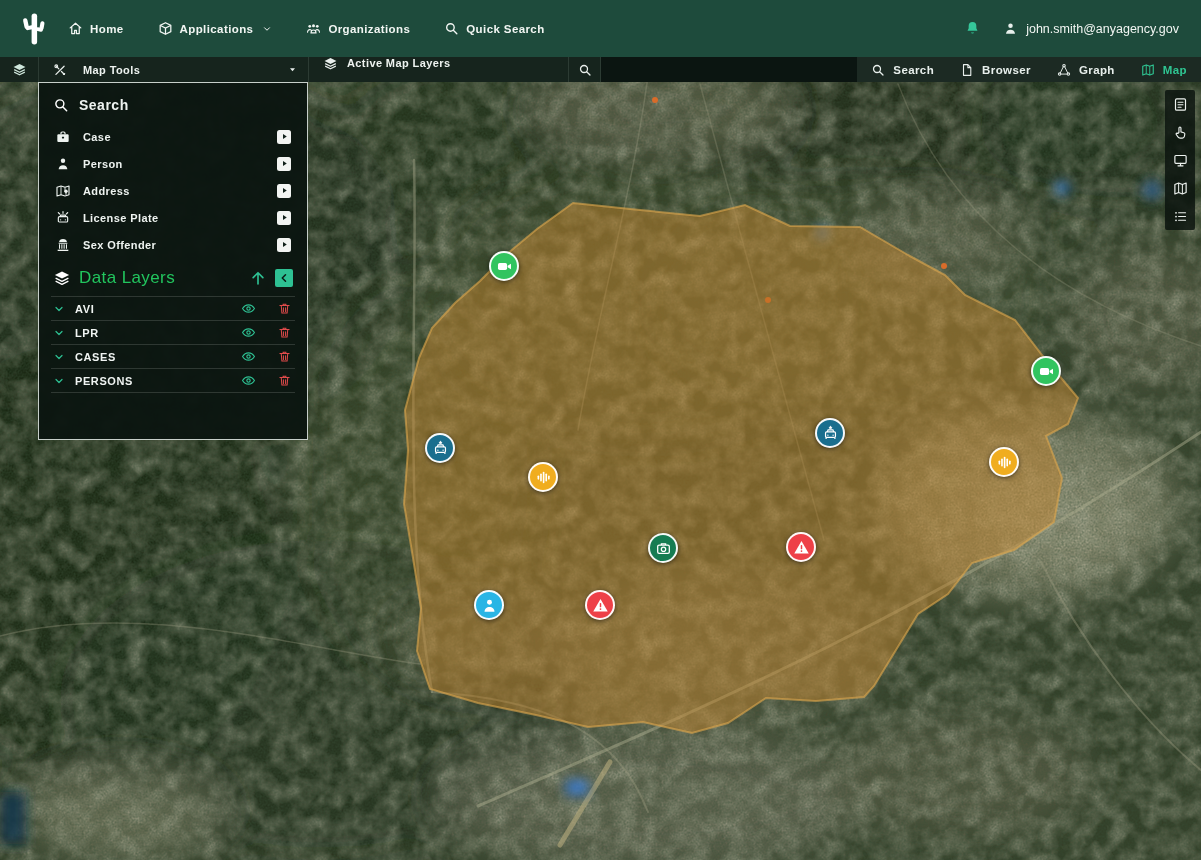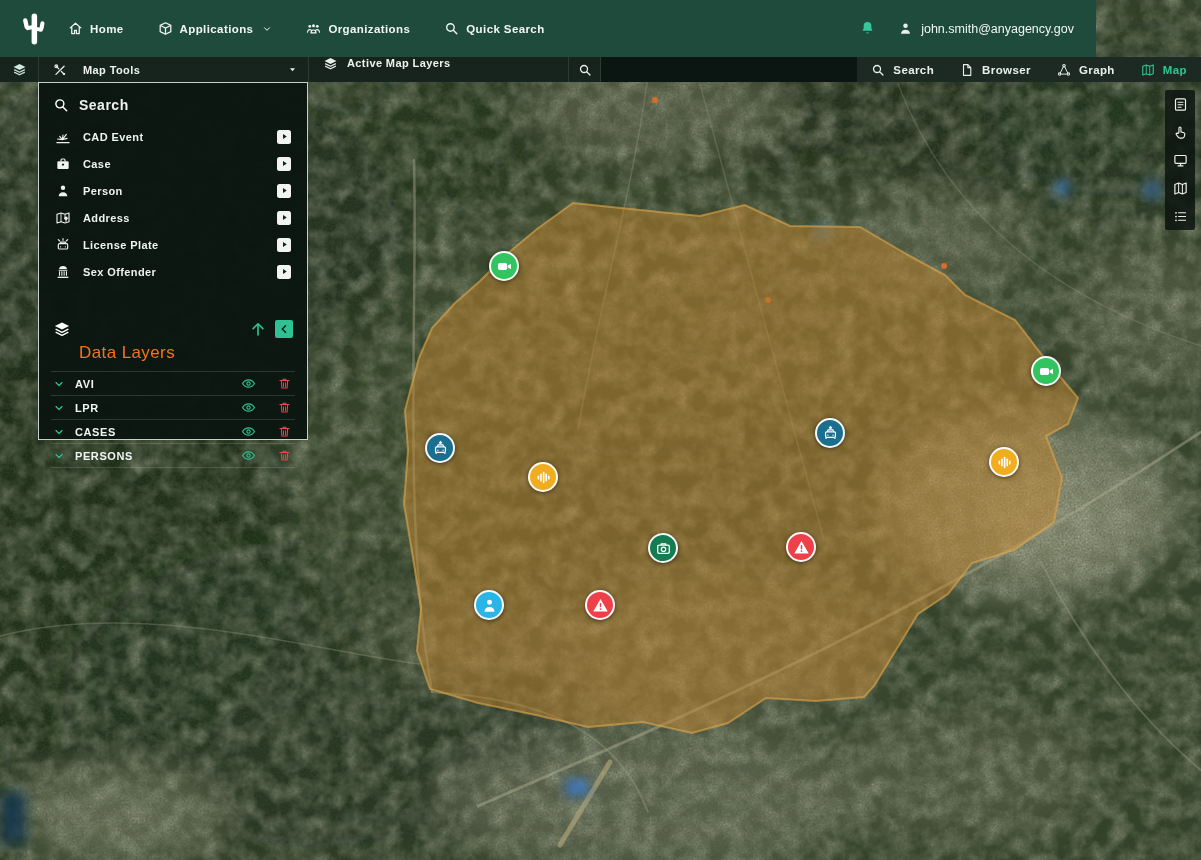--- a/index.html
+++ b/index.html
@@ -10,21 +10,21 @@
   
   #map-root{position:absolute;inset:0;}
   #map-svg{position:absolute;left:0;top:0;width:1201px;height:860px;}
   .marker{position:absolute;width:30px;height:30px;border-radius:50%;
           border:2px solid rgba(255,255,255,.96);box-sizing:border-box;
           display:flex;align-items:center;justify-content:center;
           box-shadow:0 1px 5px rgba(0,0,0,.55);cursor:pointer;z-index:3;}
   .marker svg{width:17px;height:17px;color:#fff;}
 
   
-  #topnav{position:absolute;left:0;top:0;width:1096px;height:57px;background:#1e4b3c;
+  #topnav{position:absolute;left:0;top:0;width:1201px;height:57px;background:#1e4b3c;
           display:flex;align-items:center;z-index:20;}
   #brand{width:68px;display:flex;justify-content:center;}
   #brand svg{width:30px;height:36px;color:#fff;}
   .nav-item{display:flex;align-items:center;gap:7px;margin-right:34px;cursor:pointer;
             font-size:11.5px;font-weight:bold;letter-spacing:.4px;color:#f2f6f3;}
   .nav-item svg{width:15px;height:15px;color:#f2f6f3;}
   .nav-item .caret{width:10px;height:10px;margin-left:2px;}
   #nav-right{margin-left:auto;display:flex;align-items:center;gap:22px;padding-right:22px;}
   #bell-btn svg{width:17px;height:17px;color:#35c79a;cursor:pointer;}
   #user-chip{display:flex;align-items:center;gap:8px;font-size:12.5px;color:#f2f6f3;}
@@ -61,21 +61,21 @@
   #panel-search-header span{font-size:14px;font-weight:bold;letter-spacing:.5px;}
   .p-item{display:flex;align-items:center;gap:12px;height:27px;padding:0 4px;cursor:pointer;}
   .p-item svg.p-ico{width:16px;height:16px;color:#eef3f0;flex:0 0 auto;}
   .p-label{font-size:11px;font-weight:bold;letter-spacing:.4px;color:#eef3f0;}
   .play-btn{margin-left:auto;width:14px;height:14px;border:none;border-radius:2.5px;
             background:#f2f4f2;display:flex;align-items:center;justify-content:center;
             cursor:pointer;padding:0;}
   .play-btn svg{width:9px;height:9px;fill:#10201a;}
   #dl-header{display:flex;align-items:center;gap:8px;padding:10px 2px 8px 2px;}
   #dl-header svg.ico{width:18px;height:18px;color:#fff;}
-  #dl-header .dl-title{font-size:17px;letter-spacing:.4px;color:#f97316;margin-top:48px;}
+  #dl-header .dl-title{font-size:17px;letter-spacing:.4px;color:#22c55e;}
   #dl-header .dl-sort{margin-left:auto;width:18px;height:18px;color:#2ec193;cursor:pointer;}
   #dl-collapse{width:18px;height:18px;border:none;border-radius:2px;background:#2ec193;
                display:flex;align-items:center;justify-content:center;cursor:pointer;padding:0;}
   #dl-collapse svg{width:12px;height:12px;color:#0c1a15;}
   .layer-row{display:flex;align-items:center;gap:10px;height:23px;
              border-bottom:1px solid rgba(255,255,255,.14);padding:0 2px;}
   .layer-row:first-of-type{border-top:1px solid rgba(255,255,255,.14);}
   .layer-row svg.chev{width:12px;height:12px;color:#2ec193;cursor:pointer;}
   .layer-label{font-size:11px;font-weight:bold;letter-spacing:.6px;color:#f0f4f2;}
   .layer-row .sp{flex:1;}
@@ -482,31 +482,20 @@
 <aside id="panel">
   <div id="panel-search-header">
     <svg>
         <use href="#sym-search"></use>
       </svg>
     <span>Search</span>
   </div>
   <div id="search-items">
       <div class="p-item">
         <svg viewBox="0 0 24 24" class="p-ico">
-          <use href="#sym-cad"></use>
-        </svg>
-        <span class="p-label">CAD Event</span>
-        <button class="play-btn">
-          <svg viewBox="0 0 24 24">
-            <use href="#sym-play"></use>
-          </svg>
-        </button>
-      </div>
-      <div class="p-item">
-        <svg viewBox="0 0 24 24" class="p-ico">
           <use href="#sym-case"></use>
         </svg>
         <span class="p-label">Case</span>
         <button class="play-btn">
           <svg viewBox="0 0 24 24">
             <use href="#sym-play"></use>
           </svg>
         </button>
       </div>
       <div class="p-item">

